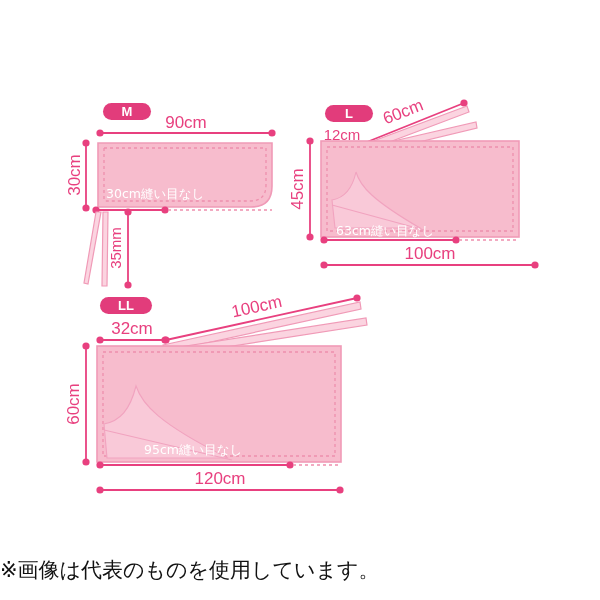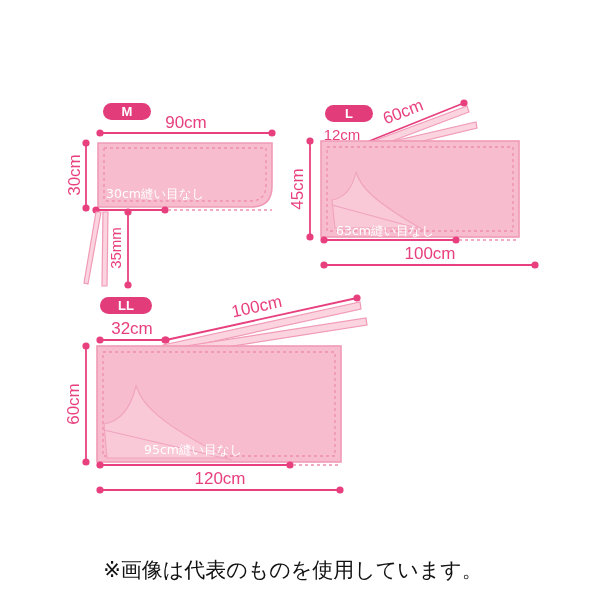--- a/index.html
+++ b/index.html
@@ -13,21 +13,21 @@
   #stage{
     position:absolute;inset:0;
     width:600px;height:600px;
   }
   #stage svg{display:block;width:600px;height:600px;}
 
   .caption{
     position:absolute;
     left:0;right:14px;
     bottom:16px;
-    text-align:center;
+    text-align:left;
     font-size:21px;
     letter-spacing:0px;
     color:#111111;
     font-family:"DejaVu Sans","Liberation Sans",sans-serif;
     white-space:nowrap;
   }
 </style>
 </head>
 <body>
 

